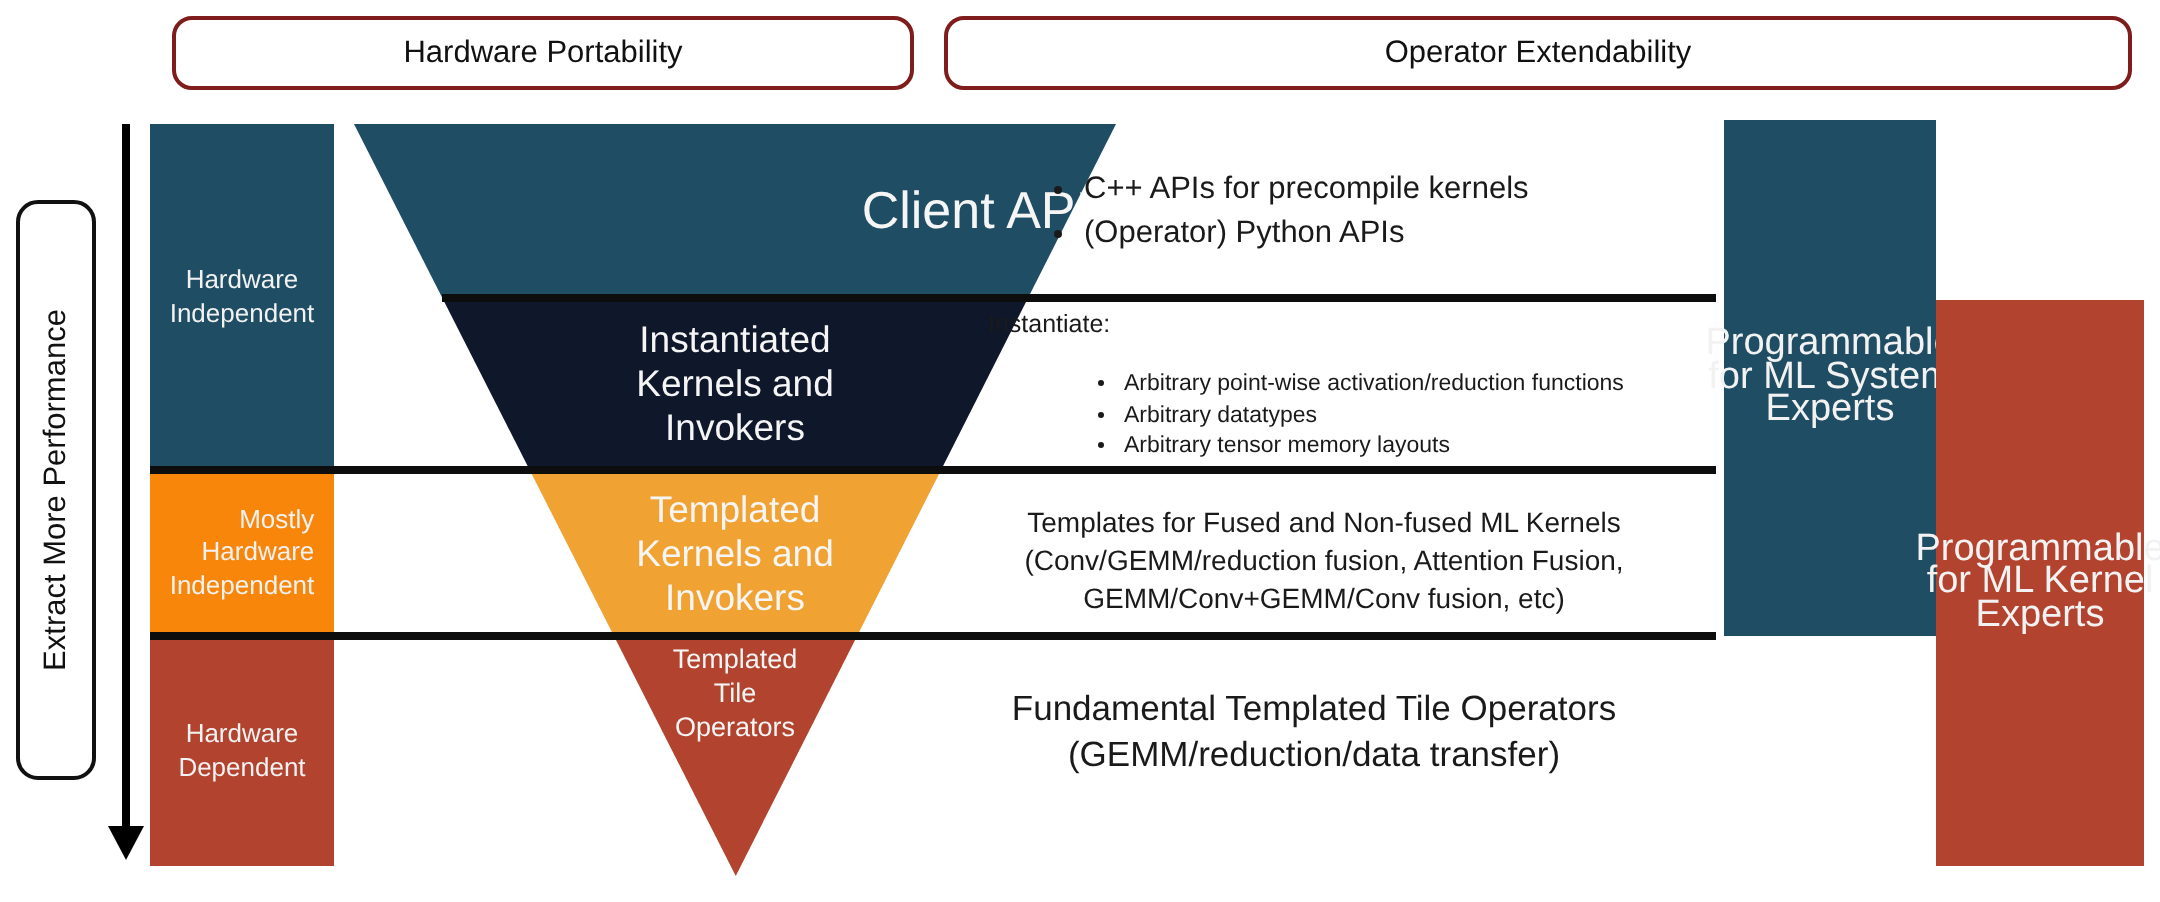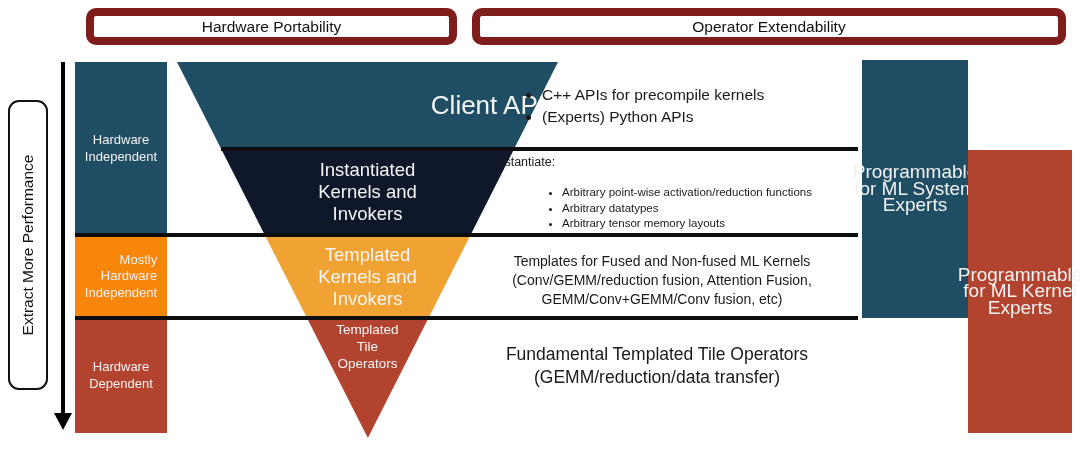--- a/index.html
+++ b/index.html
@@ -5,21 +5,21 @@
   html,body{margin:0;padding:0;}
   body{
     width:1080px;height:451px;position:relative;background:#ffffff;
     font-family:"Liberation Sans","DejaVu Sans",sans-serif;overflow:hidden;
   }
   .abs{position:absolute;box-sizing:border-box;}
   .ml{white-space:pre-line;}
   .center{display:flex;align-items:center;justify-content:center;text-align:center;}
 
   
-  .pill{border:8px solid #7f1d1d;border-radius:10px;background:#fff;
+  .pill{border:2px solid #7f1d1d;border-radius:10px;background:#fff;
         font-size:15.5px;color:#111;}
   .pill-left{left:86px;top:8px;width:371px;height:37px;}
   .pill-right{left:472px;top:8px;width:594px;height:37px;}
 
   
   .axis-box{left:8px;top:100px;width:40px;height:290px;border:2.5px solid #111;
             border-radius:11px;background:#fff;}
   .axis-text{transform:rotate(-90deg);white-space:nowrap;font-size:15.5px;color:#111;}
   .axis-line{left:61px;top:62px;width:4px;height:352px;background:#000;}
   .axis-head{left:54px;top:413px;width:0;height:0;
@@ -115,21 +115,21 @@
 Operators</span>
   </div>
 </div>
 
 <div class="abs sep sep1"></div>
 <div class="abs sep sep2"></div>
 <div class="abs sep sep3"></div>
 
 <ul class="abs bullets1">
   <li>C++ APIs for precompile kernels</li>
-  <li>(Experts) Python APIs</li>
+  <li>(Operator) Python APIs</li>
 </ul>
 
 <div class="abs inst-head">Instantiate:</div>
 <ul class="abs bullets2">
   <li>Arbitrary point-wise activation/reduction functions</li>
   <li>Arbitrary datatypes</li>
   <li>Arbitrary tensor memory layouts</li>
 </ul>
 
 <div class="abs note-templates ml">Templates for Fused and Non-fused ML Kernels

